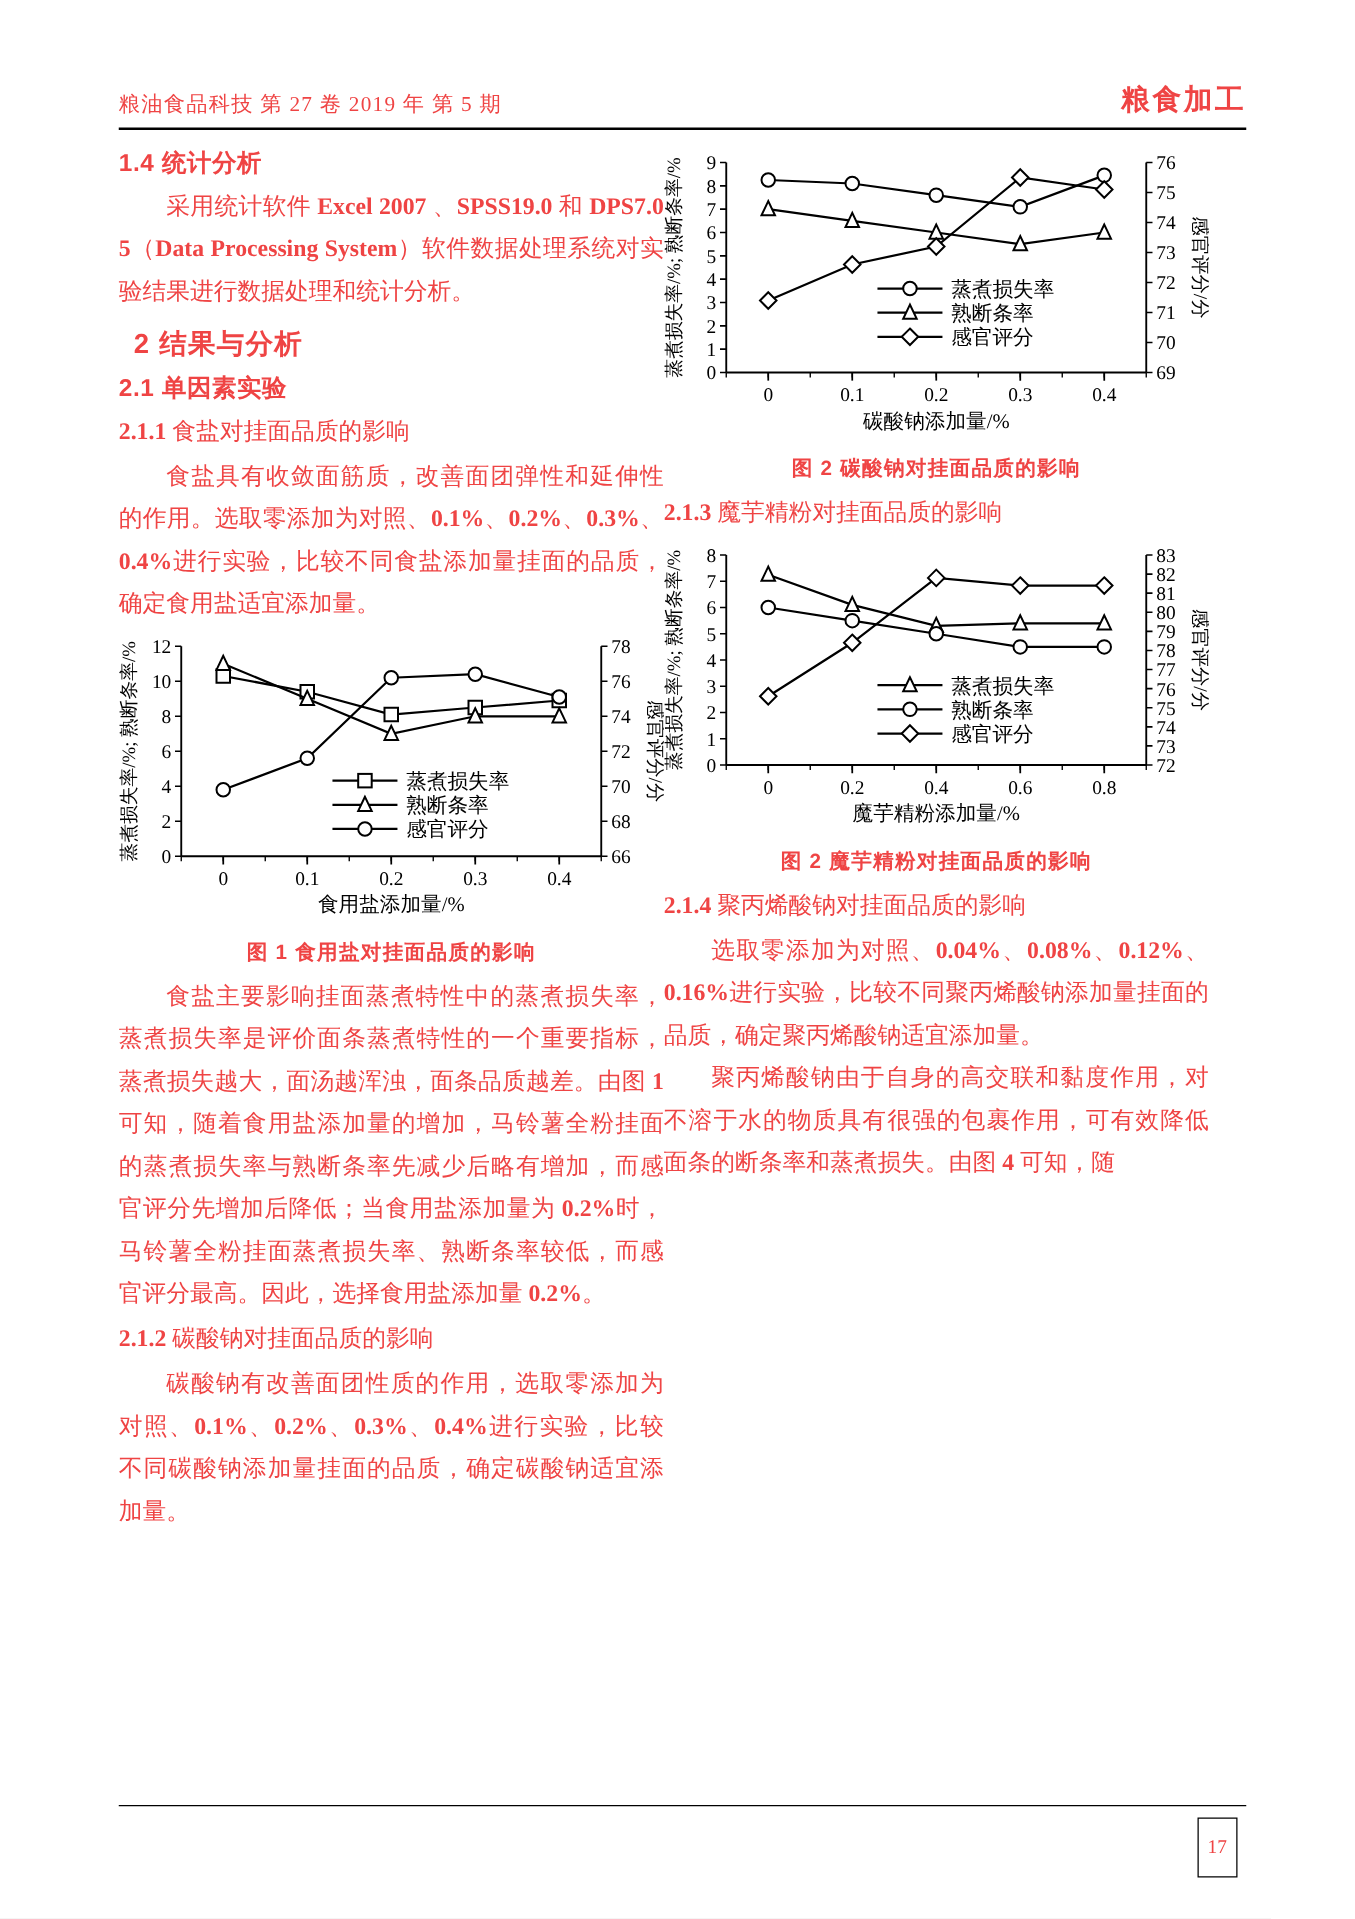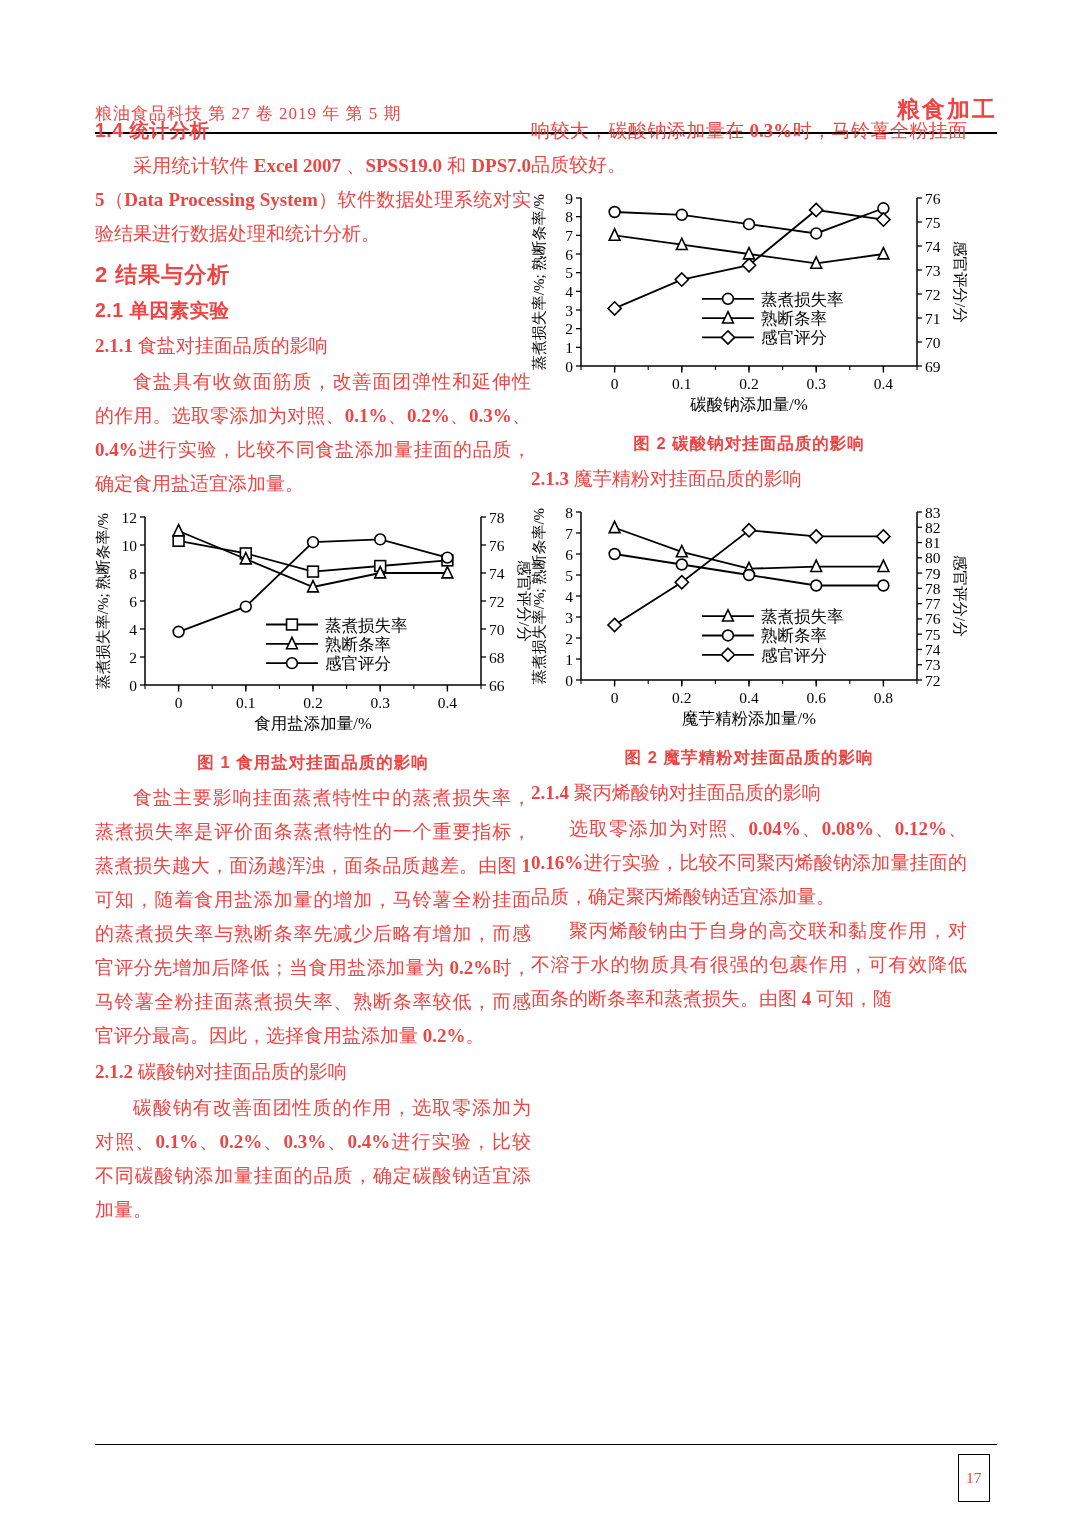--- a/index.html
+++ b/index.html
@@ -12,35 +12,35 @@
     overflow:hidden;
     margin:0 auto;
   }
   .header{
     position:absolute;top:64px;left:95px;width:902px;
     display:flex;justify-content:space-between;align-items:flex-end;
     border-bottom:2.2px solid #000;
     padding-bottom:7px;
   }
   .journal-info{font-size:17px;letter-spacing:1px;}
-  .section-label{font-family:Liberation Serif, serif;font-weight:bold;font-size:23px;letter-spacing:2px;margin-top:30px;}
+  .section-label{font-family:Liberation Serif, serif;font-weight:bold;font-size:23px;letter-spacing:2px;}
   .columns{
     position:absolute;top:114px;left:95px;width:902px;
     display:flex;
   }
   .col{width:436px;}
   p.body{
     font-size:19px;line-height:34px;
     text-align:justify;margin:0;
     word-break:break-all;
   }
   p.indent{text-indent:2em;}
   .h-sec{
     font-family:"Liberation Sans","DejaVu Sans",sans-serif;
-    font-size:22px;font-weight:bold;margin:9px 0 7px;letter-spacing:1px;
+    font-size:22px;font-weight:bold;margin:9px 12px 7px;letter-spacing:1px;
   }
   .h-sub{
     font-family:"Liberation Sans","DejaVu Sans",sans-serif;
     font-size:19.5px;font-weight:bold;margin:3px 0 5px;letter-spacing:0.5px;
   }
   .h-sub3{
     font-size:19px;font-weight:normal;margin:2px 0 2px;line-height:34px;
   }
   figure{margin:4px 0 8px;padding:0;}
   .chart{width:436px;height:234px;}
@@ -166,21 +166,20 @@
               <text x="229.95999999999998" y="164.16" font-size="16.5" fill="#000" font-family="&quot;Liberation Serif&quot;,&quot;DejaVu Serif&quot;,serif" text-anchor="start">感官评分</text>
             </svg></div>
         <figcaption>图 1  食用盐对挂面品质的影响</figcaption>
       </figure>
       <p class="body indent">食盐主要影响挂面蒸煮特性中的蒸煮损失率，蒸煮损失率是评价面条蒸煮特性的一个重要指标，蒸煮损失越大，面汤越浑浊，面条品质越差。由图 <b>1</b> 可知，随着食用盐添加量的增加，马铃薯全粉挂面的蒸煮损失率与熟断条率先减少后略有增加，而感官评分先增加后降低；当食用盐添加量为 <b>0.2%</b>时，马铃薯全粉挂面蒸煮损失率、熟断条率较低，而感官评分最高。因此，选择食用盐添加量 <b>0.2%</b>。</p>
       <div class="h-sub3"><b>2.1.2</b>  碳酸钠对挂面品质的影响</div>
       <p class="body indent">碳酸钠有改善面团性质的作用，选取零添加为对照、<b>0.1%</b>、<b>0.2%</b>、<b>0.3%</b>、<b>0.4%</b>进行实验，比较不同碳酸钠添加量挂面的品质，确定碳酸钠适宜添加量。</p>
     </div>
 
     <div class="col">
-      <p class="body">响较大，碳酸钠添加量在 <b>0.3%</b>时，马铃薯全粉挂面品质较好。</p>
       <figure>
         <div class="chart"><svg viewBox="0 0 436 234" width="436" height="234">
               <line x1="50" y1="12" x2="50" y2="180" stroke="#000" stroke-width="1.5"></line>
               <line x1="50" y1="180" x2="386" y2="180" stroke="#000" stroke-width="1.5"></line>
               <line x1="386" y1="12" x2="386" y2="180" stroke="#000" stroke-width="1.5"></line>
               <line x1="45" y1="180" x2="50" y2="180" stroke="#000" stroke-width="1.3"></line>
               <text x="42" y="185.5" font-size="15.5" fill="#000" font-family="&quot;Liberation Serif&quot;,&quot;DejaVu Serif&quot;,serif" text-anchor="end">0</text>
               <line x1="45" y1="161.33333333333334" x2="50" y2="161.33333333333334" stroke="#000" stroke-width="1.3"></line>
               <text x="42" y="166.83333333333334" font-size="15.5" fill="#000" font-family="&quot;Liberation Serif&quot;,&quot;DejaVu Serif&quot;,serif" text-anchor="end">1</text>
               <line x1="45" y1="142.66666666666666" x2="50" y2="142.66666666666666" stroke="#000" stroke-width="1.3"></line>

